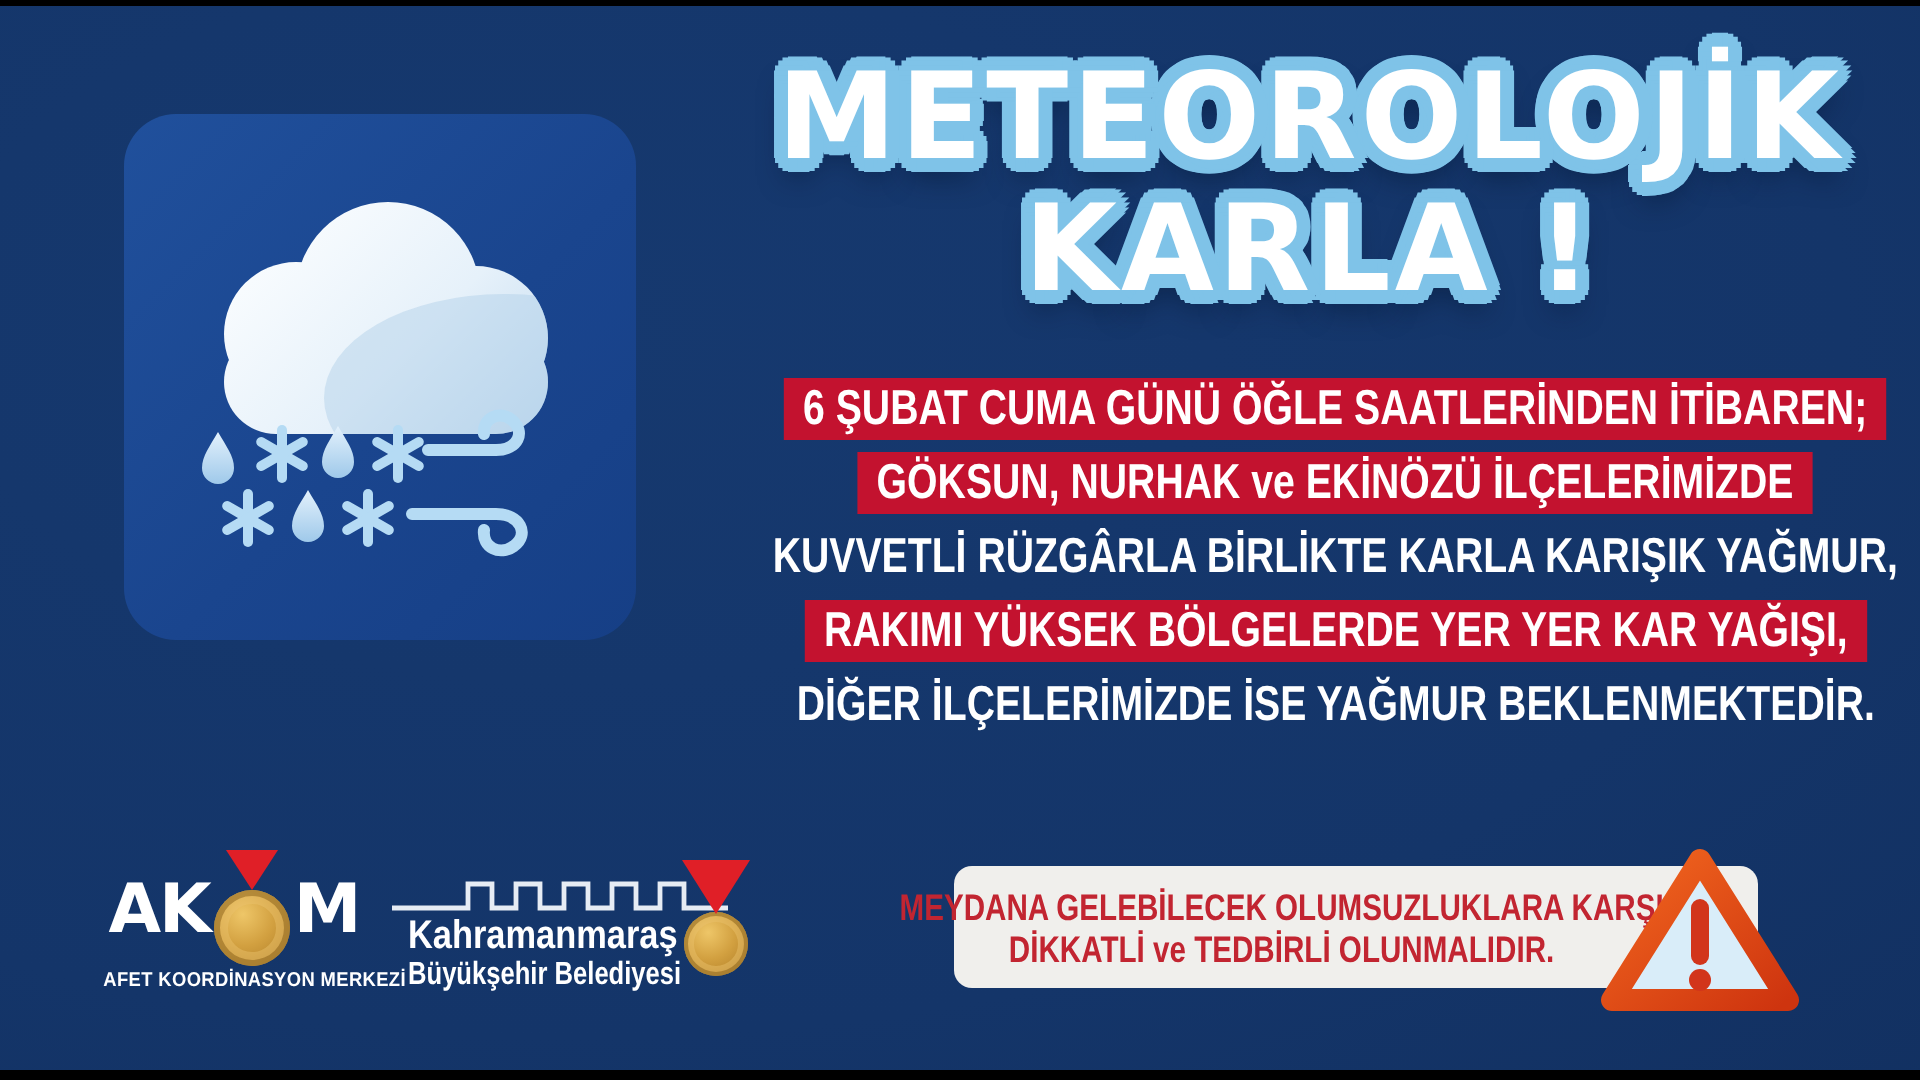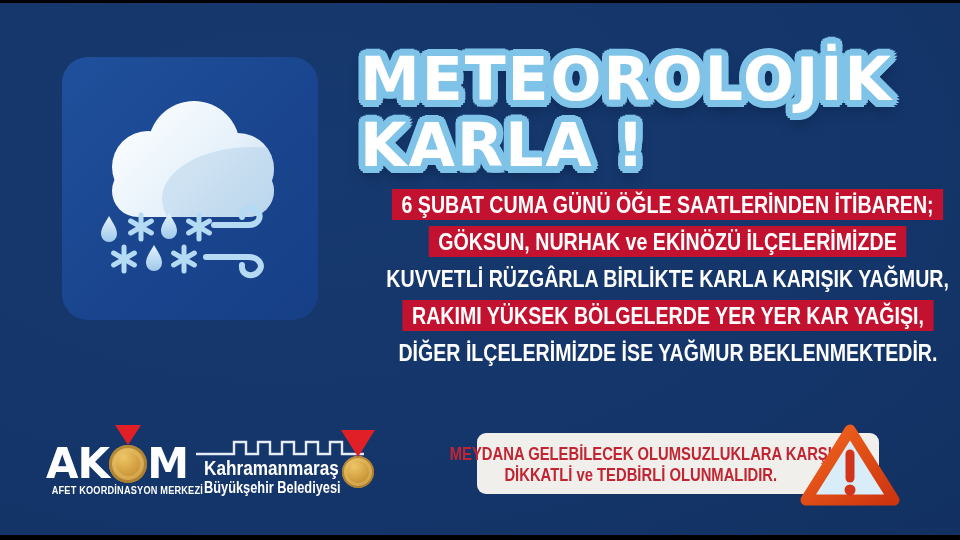--- a/index.html
+++ b/index.html
@@ -9,22 +9,22 @@
   .bar{position:absolute;left:0;right:0;background:#000;}
   .bar.top{top:0;height:3px;}
   .bar.bottom{bottom:0;height:5px;}
 
   
   .icon-card{position:absolute;left:62px;top:57px;width:256px;height:263px;border-radius:26px;
     background:linear-gradient(135deg,#20509c 0%,#1a458e 55%,#163f86 100%);}
   .icon-card svg{position:absolute;inset:0;width:100%;height:100%;}
 
   
-  .title{position:absolute;left:360px;top:26px;width:590px;
-    font-family:"DejaVu Sans", sans-serif;font-weight:bold;margin-top:20px;}
+  .title{position:absolute;left:360px;top:26px;width:590px;text-align:center;
+    font-family:"DejaVu Sans", sans-serif;font-weight:bold;}
   .t-line{height:66px;line-height:66px;font-size:60px;letter-spacing:2px;color:#fff;white-space:nowrap;
     text-shadow:
       7px 0 #7fc3e8, 6.5px 2.7px #7fc3e8, 4.9px 4.9px #7fc3e8, 2.7px 6.5px #7fc3e8,
       0 7px #7fc3e8, -2.7px 6.5px #7fc3e8, -4.9px 4.9px #7fc3e8, -6.5px 2.7px #7fc3e8,
       -7px 0 #7fc3e8, -6.5px -2.7px #7fc3e8, -4.9px -4.9px #7fc3e8, -2.7px -6.5px #7fc3e8,
       0 -7px #7fc3e8, 2.7px -6.5px #7fc3e8, 4.9px -4.9px #7fc3e8, 6.5px -2.7px #7fc3e8,
       0 9px 14px rgba(4,18,42,0.55);}
 
   
   .lines{position:absolute;left:380px;top:189px;width:575px;display:flex;flex-direction:column;
@@ -37,22 +37,22 @@
   
   .advice{position:absolute;left:477px;top:433px;width:402px;height:61px;background:#f0efec;
     border-radius:9px;display:flex;align-items:center;justify-content:center;
     box-sizing:border-box;padding-right:74px;}
   .advice-text{transform:scaleX(0.8);transform-origin:center;text-align:center;color:#c22531;
     font-weight:bold;font-size:18.5px;line-height:21px;white-space:nowrap;}
   .warn-tri{position:absolute;left:797px;top:421px;width:106px;height:90px;}
 
   
   .akom{position:absolute;left:46px;top:426px;width:142px;color:#fff;text-align:center;}
-  .akom-word{display:flex;align-items:flex-end;justify-content:center;height:58px;
-    font-family:"DejaVu Sans", sans-serif;font-weight:bold;font-size:42px;line-height:40px;letter-spacing:-1px;}
+  .akom-word{display:flex;align-items:center;justify-content:center;height:58px;
+    font-family:"DejaVu Sans", sans-serif;font-weight:bold;font-size:34px;line-height:40px;letter-spacing:-1px;}
   .medal-wrap{position:relative;width:42px;height:58px;}
   .ribbon{position:absolute;top:-1px;left:50%;transform:translateX(-50%);width:0;height:0;
     border-left:13px solid transparent;border-right:13px solid transparent;border-top:20px solid #e01f27;}
   .medal{position:absolute;bottom:1px;left:50%;transform:translateX(-50%);width:38px;height:38px;border-radius:50%;
     background:radial-gradient(circle at 38% 32%, #eec668 0%, #d2a040 45%, #a87622 100%);
     box-shadow:inset 0 0 0 3px rgba(125,85,15,.45), inset 0 0 0 7px rgba(235,195,110,.45);}
   .akom-sub{margin-top:1px;font-size:10px;font-weight:bold;letter-spacing:.2px;white-space:nowrap;
     transform:scaleX(0.92);transform-origin:center;}
 
   

